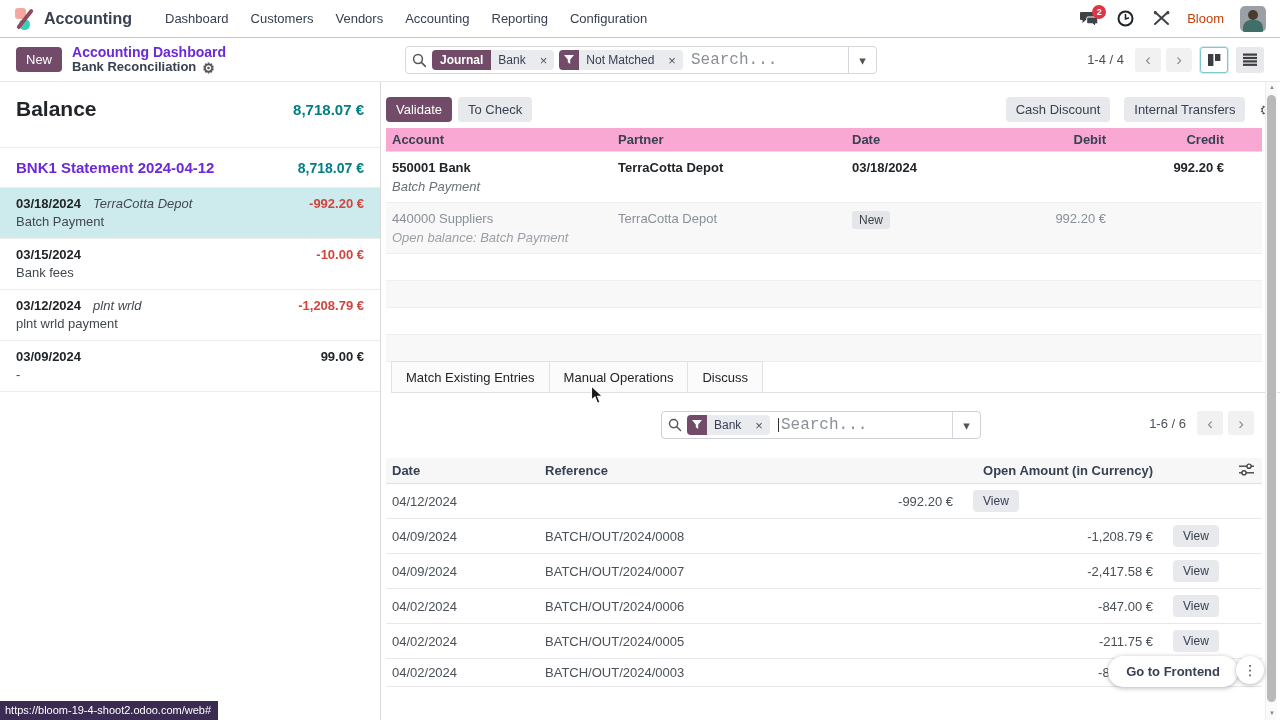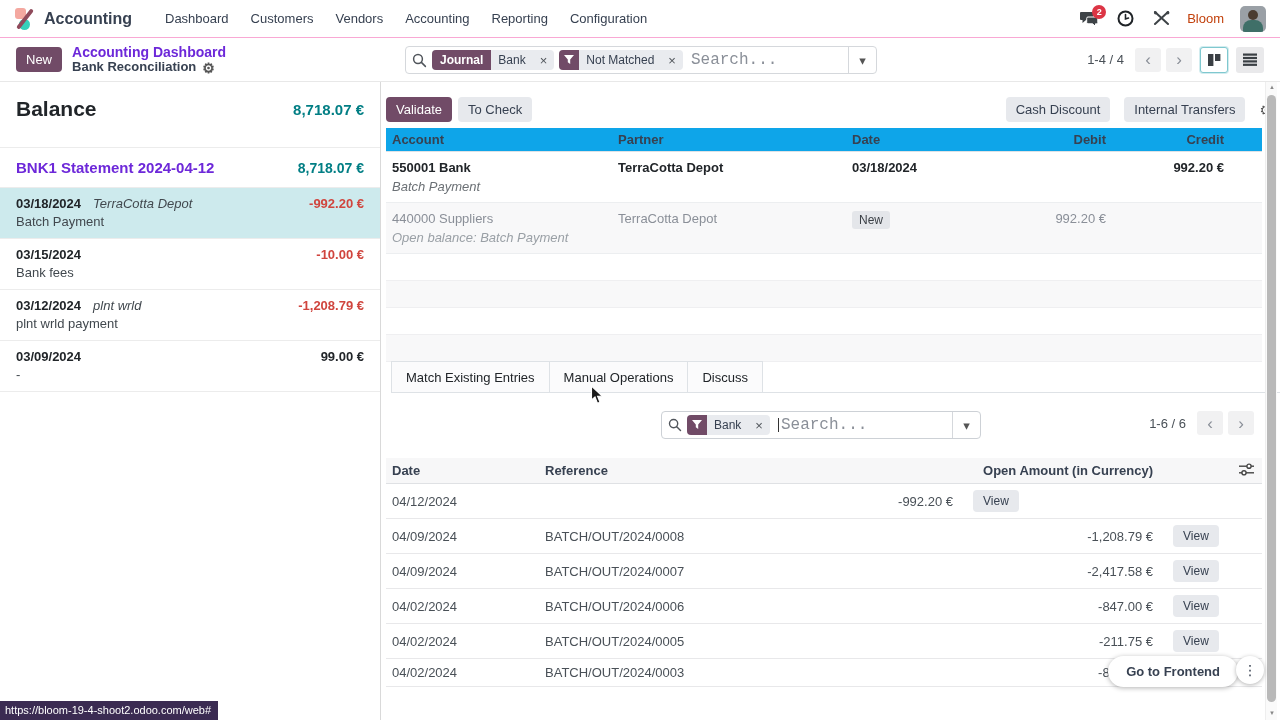--- a/index.html
+++ b/index.html
@@ -69,21 +69,21 @@
   .sl-memo { color:#41484e; margin-top:3px; }
 
   
   .main { flex:1; position:relative; background:#fff; }
   .action-row { height:40px; display:flex; align-items:flex-end; padding:8px 8px 0 5px; }
   .action-left { display:flex; gap:6px; }
   .action-right { margin-left:auto; display:flex; gap:14px; align-items:center; }
 
   .rec-table { margin:6px 18px 0 5px; }
   .rec-grid { display:grid; grid-template-columns:226px 234px 150px 116px 118px; padding-right:17px; }
-  .rec-head { background:#0ea5e9; border-bottom:1px solid #dee2e6; font-weight:700; color:#374151; }
+  .rec-head { background:#f9a8d4; border-bottom:1px solid #dee2e6; font-weight:700; color:#374151; }
   .rec-head > div { padding:4px 6px; }
   .rec-row { border-bottom:1px solid #eceef0; }
   .rec-row > div { padding:8px 6px; }
   .rec-row .cell-sub { font-style:italic; color:#6b7075; font-weight:400; margin-top:4px; }
   .rec-row.muted { background:#f8f8f9; color:#8a8f98; }
   .rec-row.muted .cell-sub { color:#9aa0a6; }
   .num { text-align:right; }
   .bold { font-weight:700; color:#212529; }
   .new-badge { display:inline-block; background:#e4e6ea; border-radius:3px; padding:2px 7px; font-size:12px; color:#3a3f45; }
   .stripe { height:27px; border-bottom:1px solid #efeff1; }

